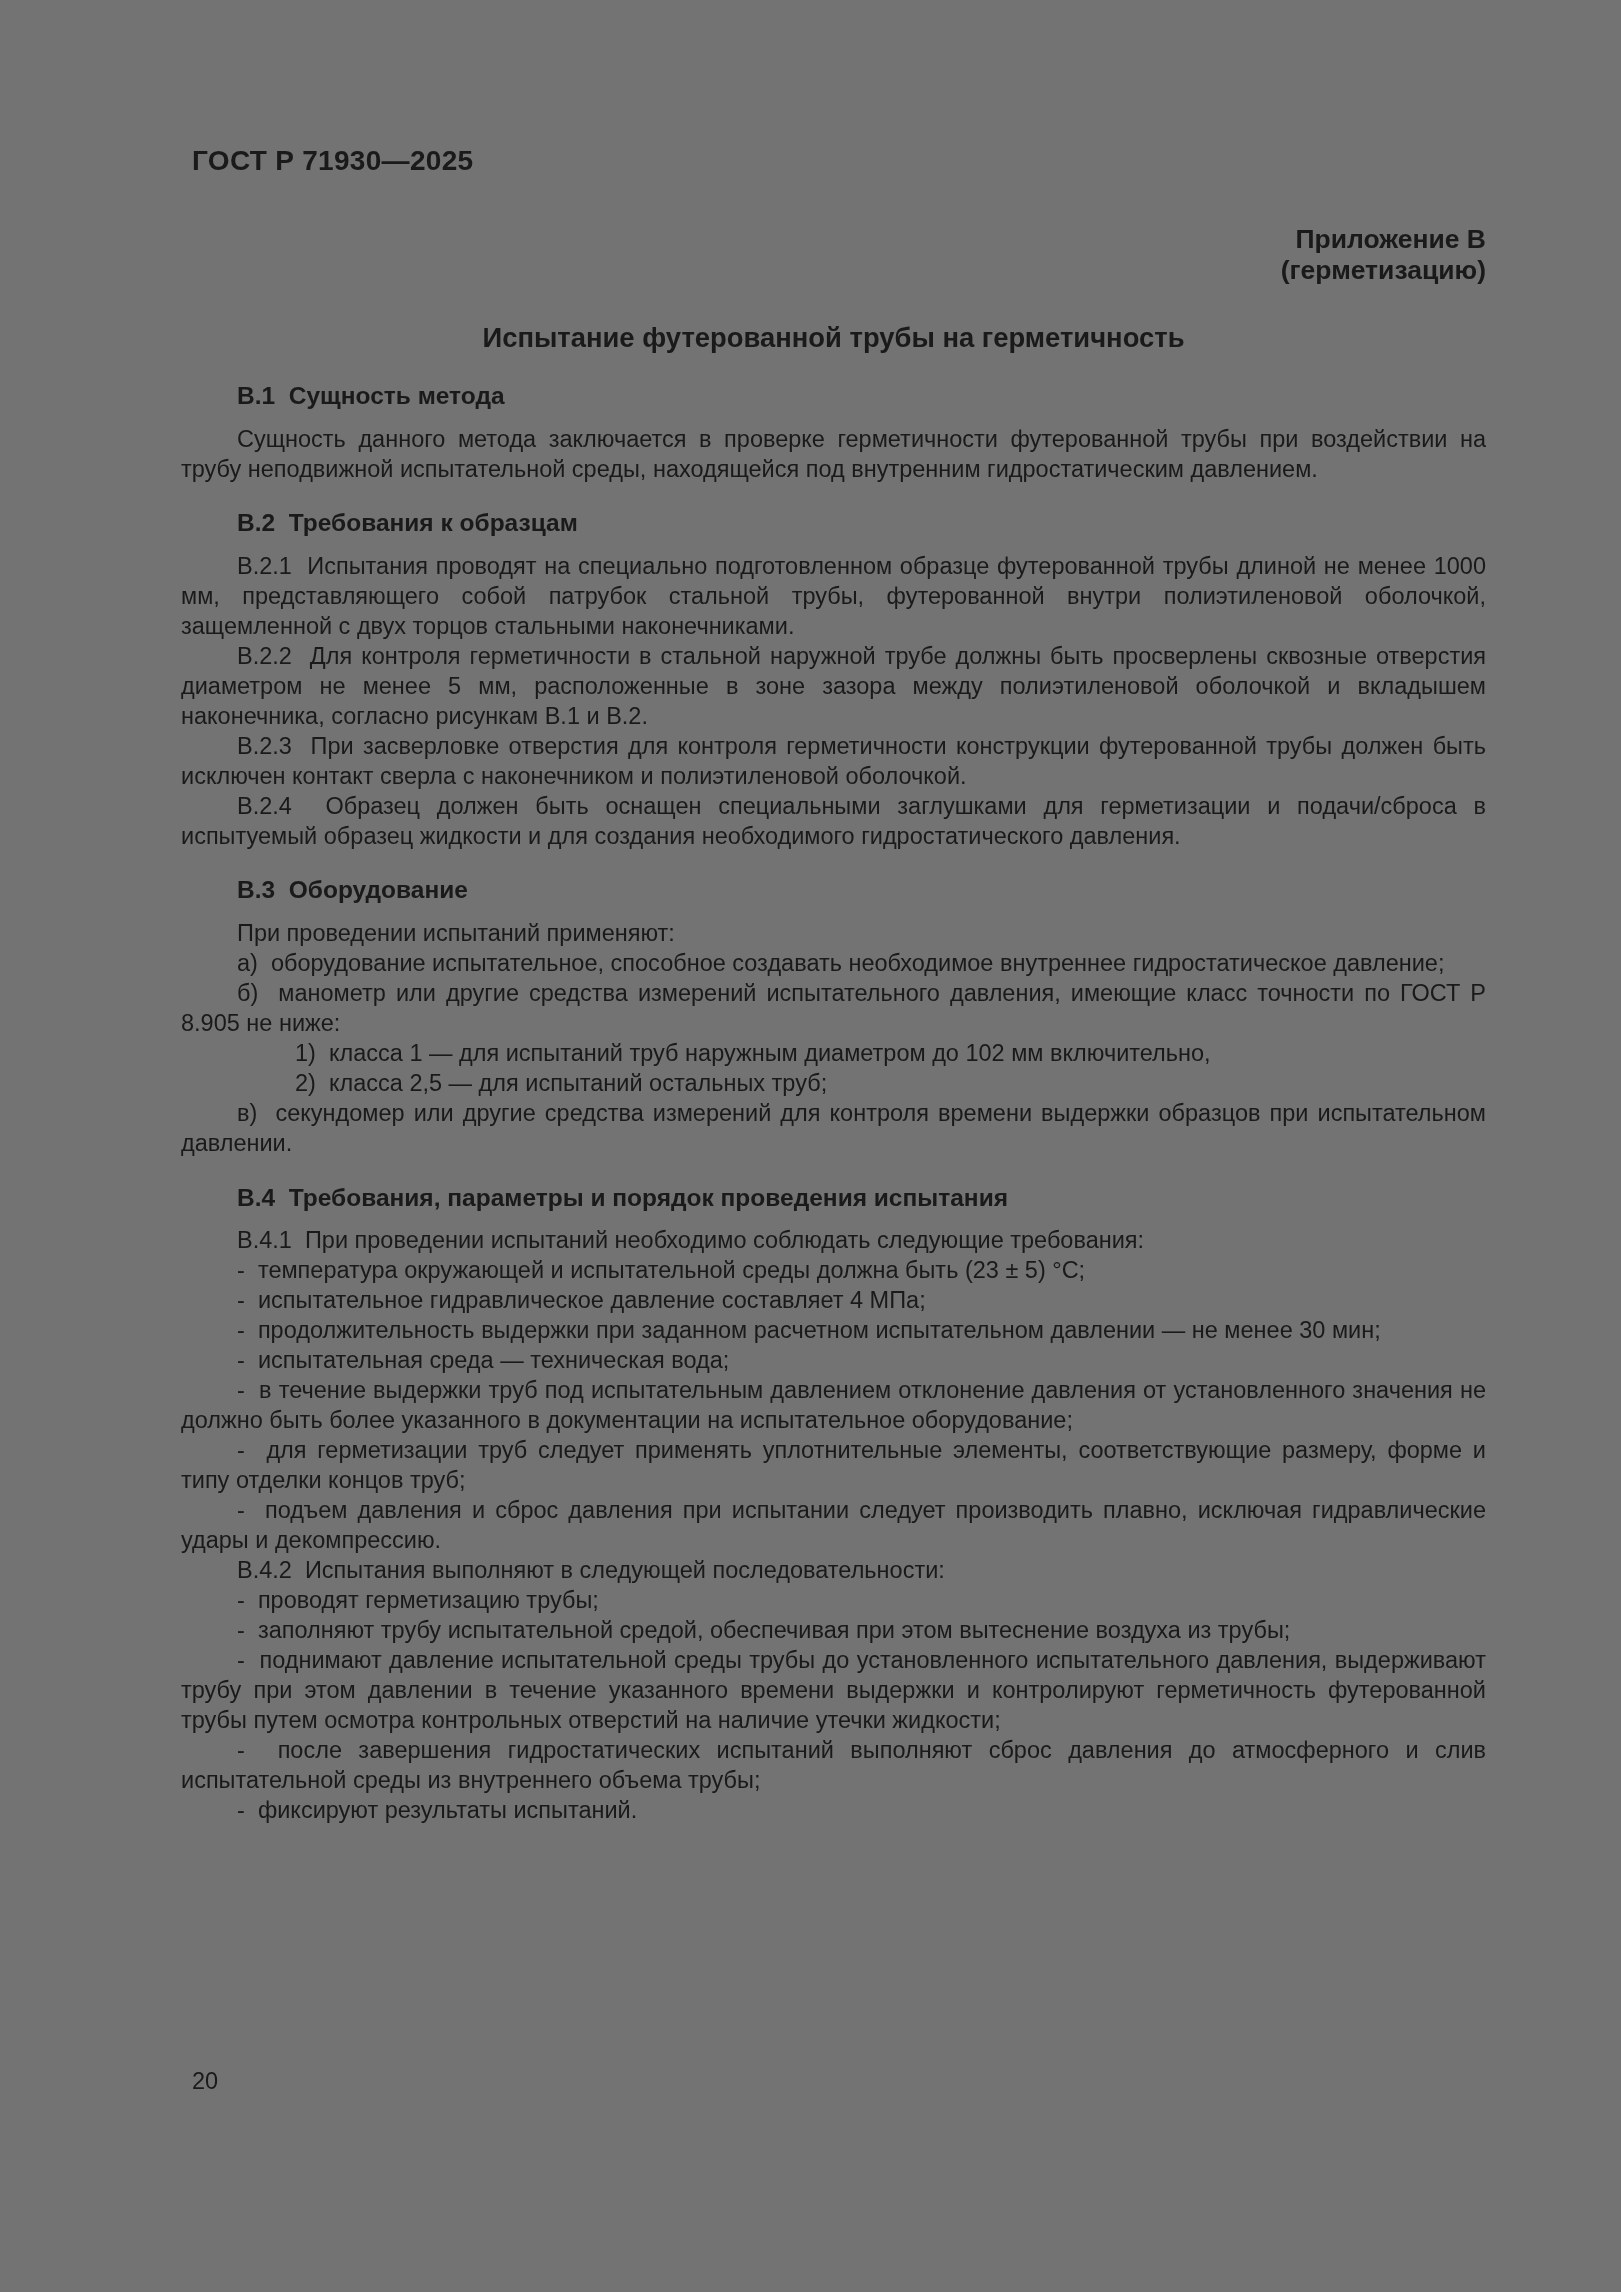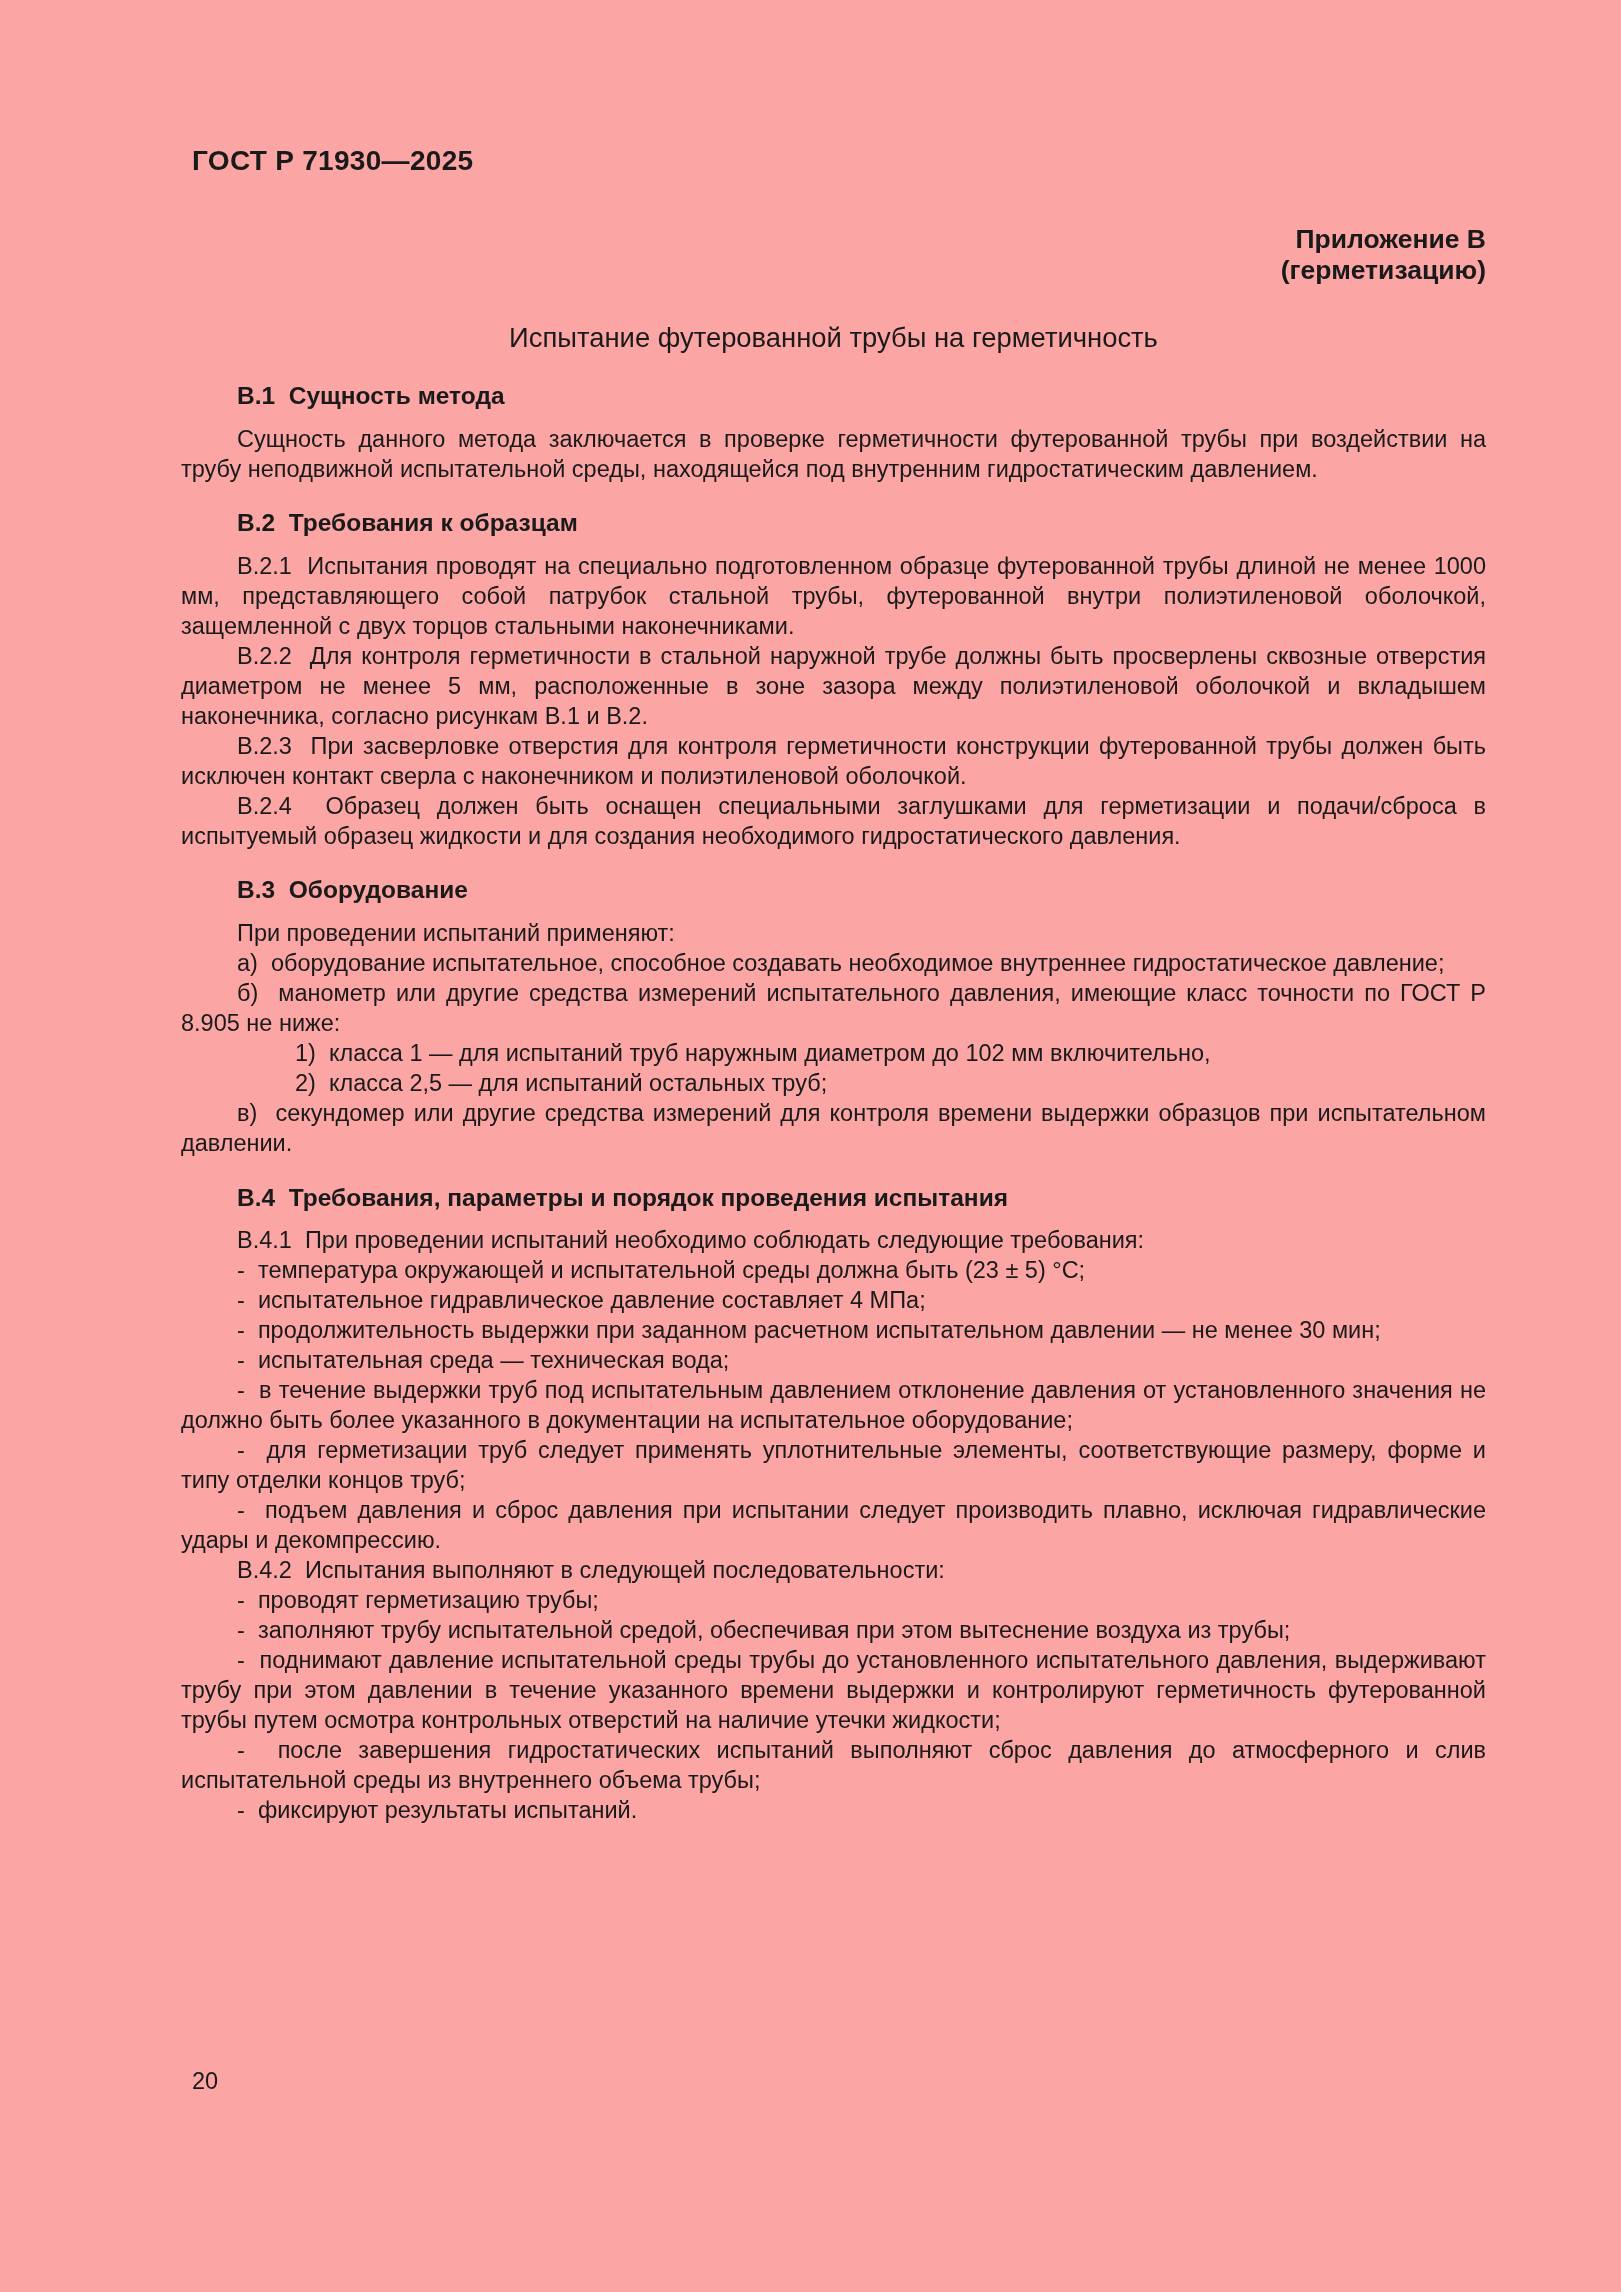--- a/index.html
+++ b/index.html
@@ -4,21 +4,21 @@
 <style>
   html, body {
     margin: 0;
     padding: 0;
     background: #ffffff;
   }
   .page {
     position: relative;
     width: 1621px;
     height: 2293px;
-    background: #fca5a5;
+    background: #737373;
     color: #1a1a1a;
     font-family: "Liberation Sans", "DejaVu Sans", sans-serif;
     overflow: hidden;
     box-sizing: border-box;
   }
   .running-header {
     position: absolute;
     top: 145px;
     left: 192px;
     font-size: 28px;
@@ -38,21 +38,21 @@
   .annex-label,
   .annex-type {
     text-align: right;
     font-weight: bold;
     font-size: 26.5px;
     line-height: 31px;
   }
   .doc-title {
     margin: 35px 0 26px 0;
     text-align: center;
-    font-weight: normal;
+    font-weight: bold;
     font-size: 27.4px;
     line-height: 33px;
   }
   .section-heading {
     margin: 23.5px 0 12.7px 0;
     padding-left: 56px;
     font-weight: bold;
     font-size: 24.5px;
     line-height: 31px;
   }

